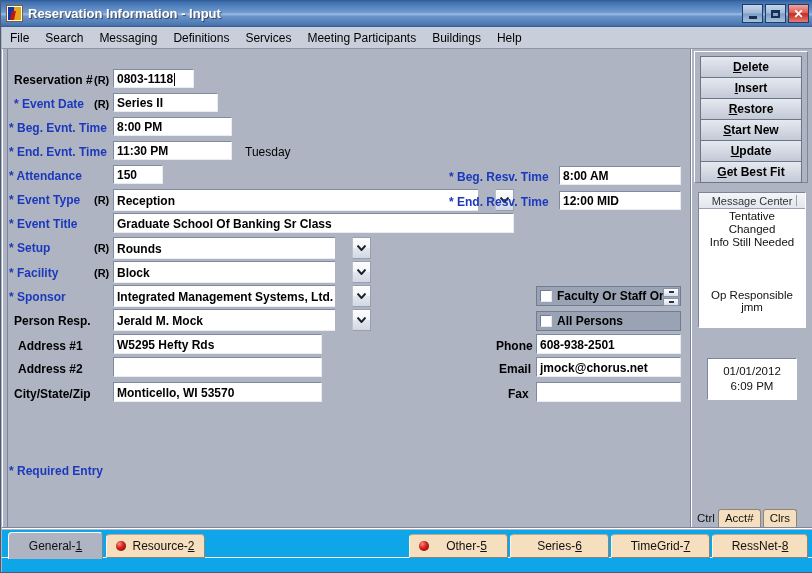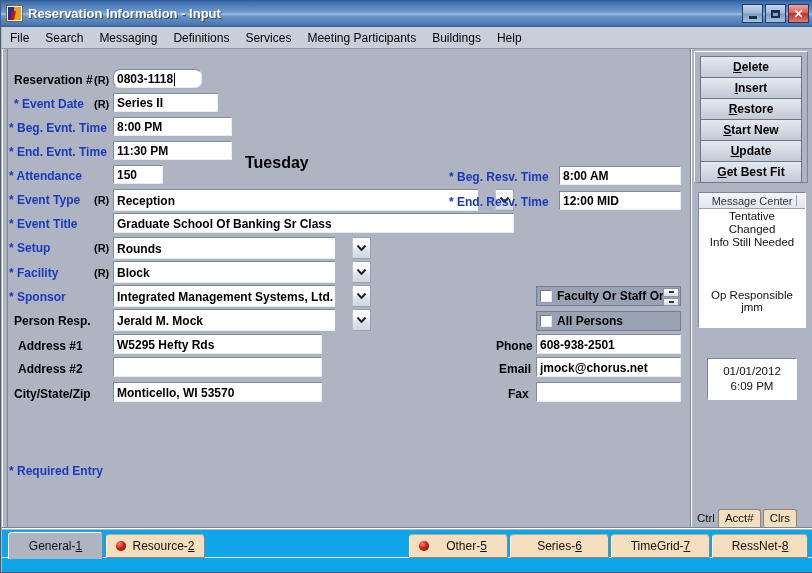--- a/index.html
+++ b/index.html
@@ -82,21 +82,21 @@
 
   
   #form { position:absolute; left:0; top:0; width:690px; height:479px; }
 
   .lbl {
     position:absolute; font-size:12px; font-weight:bold; white-space:nowrap;
   }
   .lbl.req { color:#1c39bb; }
   .lbl.plain { color:#000000; }
   .lbl.rtag { color:#000000; font-weight:bold; font-size:11px; }
-  .daylabel { position:absolute; font-weight:bold; font-size:16px; color:#000;margin-top:9px; }
+  .daylabel { position:absolute; font-weight:normal; font-size:12px; color:#000; }
 
   .fld {
     position:absolute;
     background:#ffffff;
     border-top:1px solid #7f8a9e;
     border-left:1px solid #7f8a9e;
     border-right:1px solid #e9ecf1;
     border-bottom:1px solid #e9ecf1;
     font-family:"Liberation Sans", sans-serif;
     font-size:12px; font-weight:bold; color:#000;
@@ -316,21 +316,21 @@
 
   <div id="client">
 
     <div id="vdiv"></div>
     <div id="hdiv"></div>
 
     <div id="form">
 
       <div class="lbl plain" style="left:12px; top:24px;">Reservation #</div>
       <div class="lbl rtag" style="left:92px; top:25px;">(R)</div>
-      <div class="fld focus" style="left:111px; top:20px; width:89px; height:19px;border-radius:7px;">0803-1118</div>
+      <div class="fld focus" style="left:111px; top:20px; width:81px; height:19px;">0803-1118</div>
 
       <div class="lbl req" style="left:12px; top:48px;">* Event Date</div>
       <div class="lbl rtag" style="left:92px; top:49px;">(R)</div>
       <div class="fld" style="left:111px; top:44px; width:105px; height:19px;">Series II</div>
       <div class="daylabel" style="left:243px; top:96px;">Tuesday</div>
 
       <div class="lbl req" style="left:7px; top:72px;">* Beg. Evnt. Time</div>
       <div class="fld" style="left:111px; top:68px; width:119px; height:19px;">8:00 PM</div>
 
       <div class="lbl req" style="left:7px; top:96px;">* End. Evnt. Time</div>

